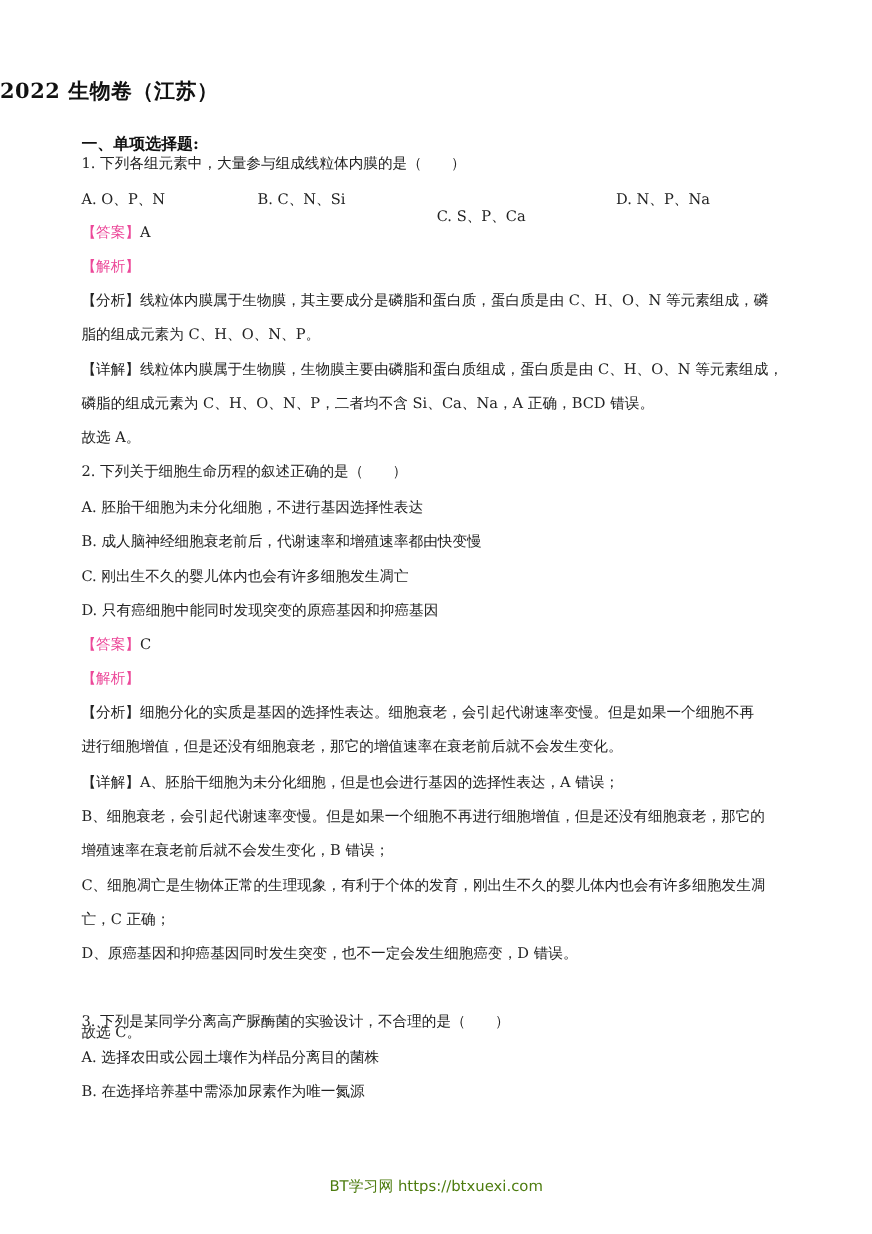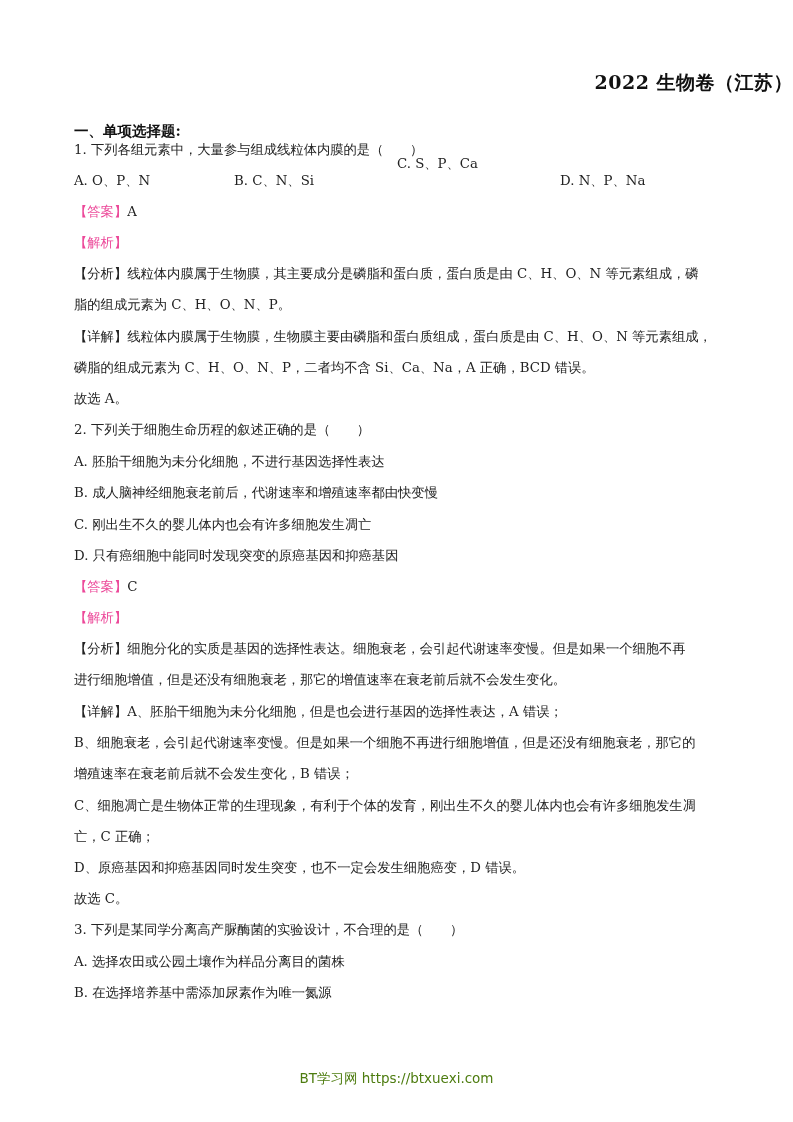--- a/index.html
+++ b/index.html
@@ -1,39 +1,39 @@
 <!DOCTYPE html>
 <html><head>
 <meta charset="utf-8">
 <style>
   html, body { margin: 0; padding: 0; background: #ffffff; }
   body { width: 793px; height: 1122px; position: relative; overflow: hidden;
          font-family: "DejaVu Serif", "Liberation Serif", serif; color: #222; }
   .page { position: absolute; left: 0; top: 0; width: 793px; height: 1122px; }
-  .title { position: absolute; left: 0; right: 0; top: 70px; text-align: right;
+  .title { position: absolute; left: 0; right: 0; top: 70px; text-align: left;
            font-size: 19px; font-weight: bold; color: #111; letter-spacing: 0.5px; }
   .line { position: absolute; left: 74px; font-size: 13.3px; line-height: 18px; white-space: nowrap; color: #222; }
   .section { font-weight: bold; font-size: 14.5px; color: #111; margin-top: 10px; }
   .blue { color: #ec4899; }
   .opt { position: absolute; font-size: 13.3px; white-space: nowrap; }
   .footer { position: absolute; left: 0; right: 0; top: 1070px; text-align: center;
             font-family: "DejaVu Sans", "Liberation Sans", sans-serif; font-size: 13.5px; color: #4d7c0f; }
 </style>
 </head>
 <body>
 
 <div class="page">
   <div class="title">2022 生物卷（江苏）</div>
 
   <div class="line section" style="top:112px">一、单项选择题:</div>
 
   <div class="line" style="top:141px">1. 下列各组元素中，大量参与组成线粒体内膜的是（　　）</div>
   <div class="opt" style="left:74px;top:172px">A. O、P、N</div>
   <div class="opt" style="left:234px;top:172px">B. C、N、Si</div>
-  <div class="opt" style="left:397px;top:155px">C. S、P、Ca</div>
+  <div class="opt" style="left:397px;top:188px">C. S、P、Ca</div>
   <div class="opt" style="left:560px;top:172px">D. N、P、Na</div>
 
   <div class="line" style="top:203px">
     <span class="blue">【答案】</span><span>A</span>
   </div>
   <div class="line blue" style="top:234px">【解析】</div>
   <div class="line" style="top:296px">脂的组成元素为 C、H、O、N、P。</div>
   <div class="line" style="top:265px">
     <span>【分析】</span><span>线粒体内膜属于生物膜，其主要成分是磷脂和蛋白质，蛋白质是由 C、H、O、N 等元素组成，磷</span>
   </div>
@@ -58,20 +58,20 @@
   </div>
   <div class="line" style="top:671px">进行细胞增值，但是还没有细胞衰老，那它的增值速率在衰老前后就不会发生变化。</div>
   <div class="line" style="top:703px">
     <span>【详解】</span><span>A、胚胎干细胞为未分化细胞，但是也会进行基因的选择性表达，A 错误；</span>
   </div>
   <div class="line" style="top:765px">增殖速率在衰老前后就不会发生变化，B 错误；</div>
   <div class="line" style="top:734px">B、细胞衰老，会引起代谢速率变慢。但是如果一个细胞不再进行细胞增值，但是还没有细胞衰老，那它的</div>
   <div class="line" style="top:797px">C、细胞凋亡是生物体正常的生理现象，有利于个体的发育，刚出生不久的婴儿体内也会有许多细胞发生凋</div>
   <div class="line" style="top:828px">亡，C 正确；</div>
   <div class="line" style="top:859px">D、原癌基因和抑癌基因同时发生突变，也不一定会发生细胞癌变，D 错误。</div>
-  <div class="line" style="top:890px">故选 C。</div>
+  <div class="line" style="top:931px">故选 C。</div>
 
   <div class="line" style="top:921px">3. 下列是某同学分离高产脲酶菌的实验设计，不合理的是（　　）</div>
   <div class="line" style="top:953px">A. 选择农田或公园土壤作为样品分离目的菌株</div>
   <div class="line" style="top:984px">B. 在选择培养基中需添加尿素作为唯一氮源</div>
 
   <div class="footer">BT学习网 https://btxuexi.com</div>
 </div>
 
 </body></html>

